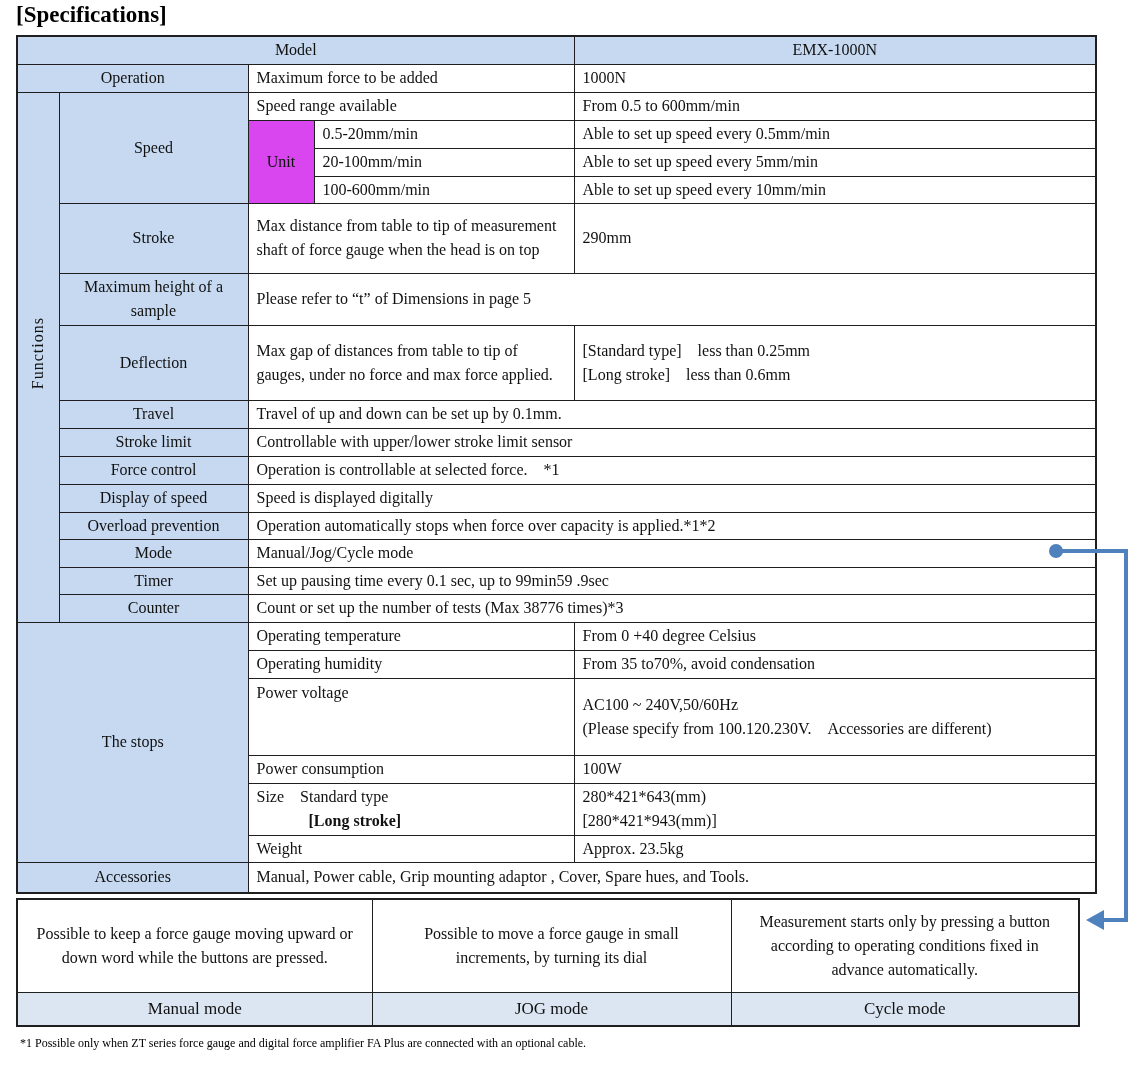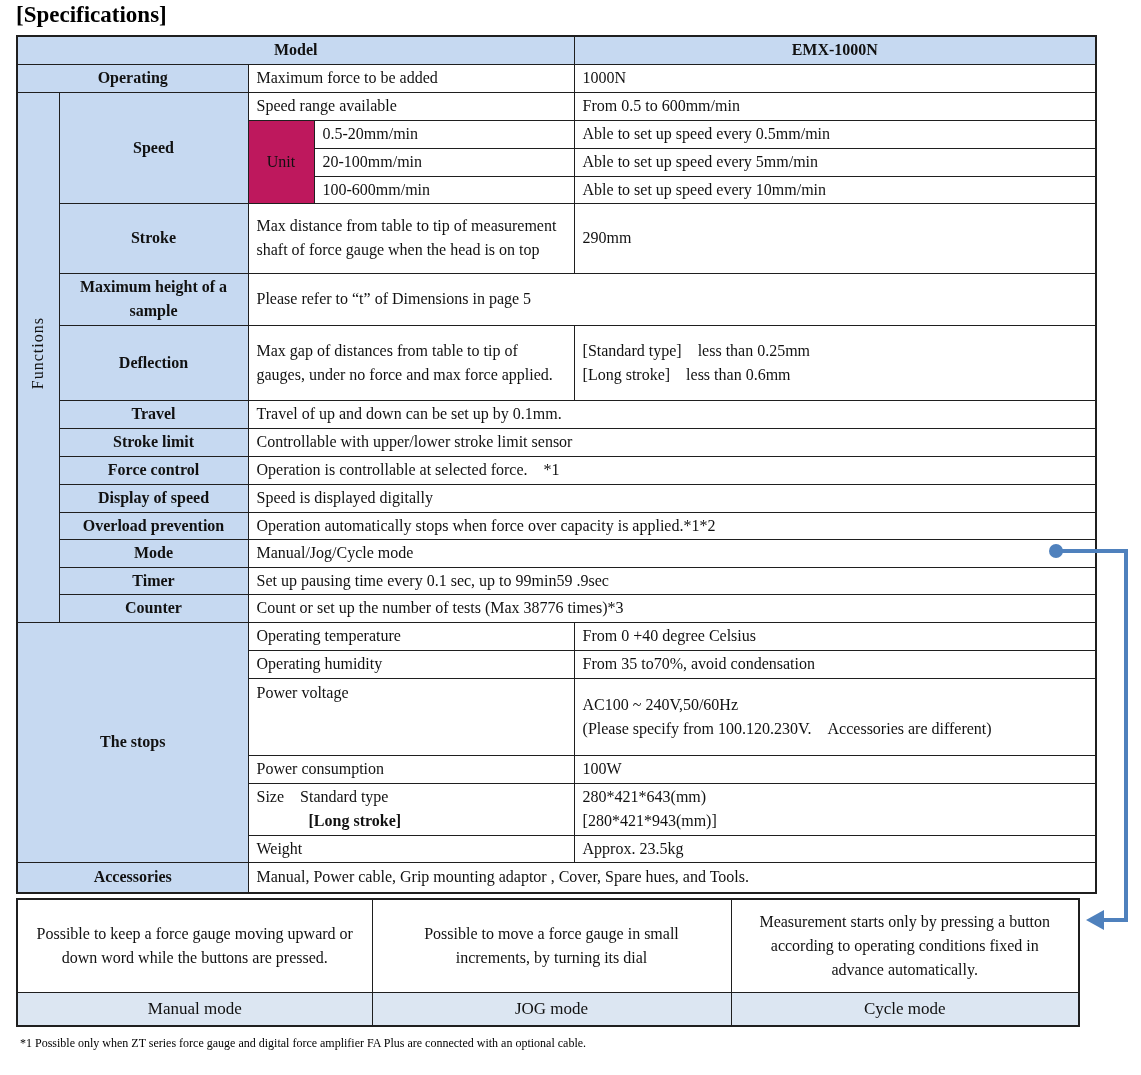--- a/index.html
+++ b/index.html
@@ -22,24 +22,24 @@
     position:absolute; left:16px; top:898px; width:1062px;
     border:2px solid var(--border,#1f1f1f);
   }
   td, th {
     border:1px solid var(--border,#1f1f1f);
     font-size:16px; line-height:24px; overflow:hidden;
     vertical-align:middle; font-weight:normal;
   }
   td.lbl {
     background:var(--header-fill,#c6d9f1);
-    text-align:center; padding:0 4px;font-weight:bold;
+    text-align:center; padding:0 4px;
   }
   td.tl { text-align:left; padding:1px 8px; background:#fff;margin-top:32px; }
-  td.ctr { text-align:center; padding:16px 4px; background:#be185d; }
+  td.ctr { text-align:center; padding:16px 4px; background:#d946ef; }
   td.vtop { vertical-align:top; padding-top:2px; }
   td.vert { background:var(--header-fill,#c6d9f1); text-align:center; }
   td.vert span {
     display:inline-block; writing-mode:vertical-rl; transform:rotate(180deg);
     letter-spacing:1px;
   }
   .indent2 { margin-left:52px;font-weight:bold; }
   table.modes th {
     background:var(--modes-header-fill,#dce6f2);
     border-bottom:2px solid var(--border,#1f1f1f);
@@ -68,21 +68,21 @@
         <col style="width:66px">
       <col style="width:260px">
         <col style="width:522px">
     </colgroup>
     <tbody>
         <tr style="height:28px">
       <td colspan="4" class="lbl">Model</td>
       <td class="lbl">EMX-1000N</td>
     </tr>
     <tr style="height:28px">
-      <td colspan="2" class="lbl">Operating</td>
+      <td colspan="2" class="lbl">Operation</td>
       <td colspan="2" class="tl">Maximum force to be added</td>
       <td class="tl">1000N</td>
     </tr>
     <tr style="height:28px">
       <td rowspan="15" class="vert"><span>Functions</span></td>
       <td rowspan="4" class="lbl">Speed</td>
       <td colspan="2" class="tl">Speed range available</td>
       <td class="tl">From 0.5 to 600mm/min</td>
     </tr>
     <tr style="height:28px">

